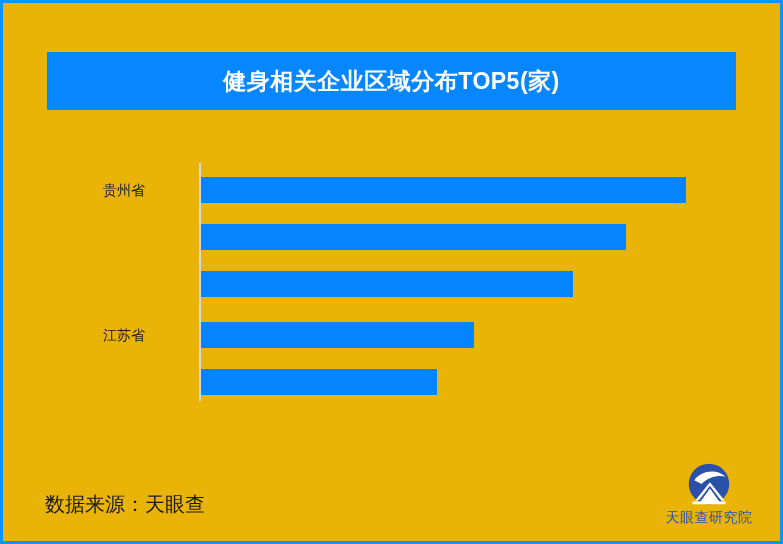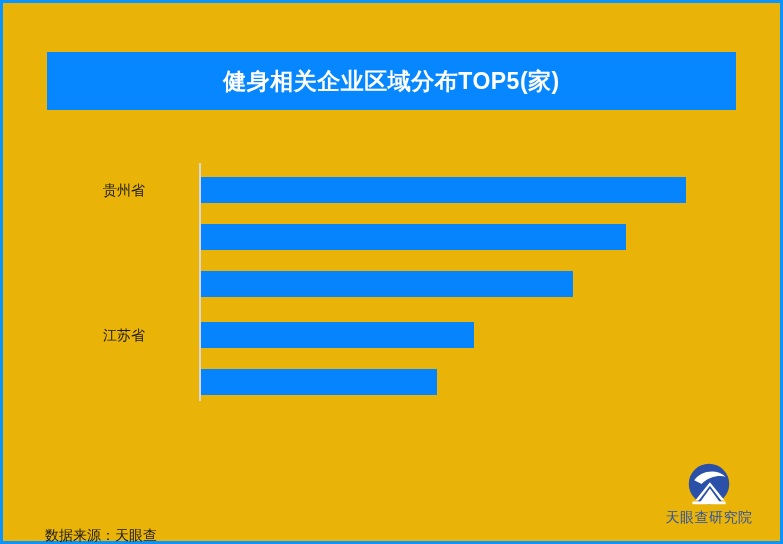--- a/index.html
+++ b/index.html
@@ -88,24 +88,23 @@
   .bar-fill {
     height: 26px;
     background: #0584FE;
   }
 
   
   #source-note {
     position: absolute;
     left: 42px;
     top: 488px;
-    font-size: 14px;
+    font-size: 20px;
     color: #1a1a1a;
     white-space: nowrap;
-    margin-top: 36px;
   }
 
   #logo-block {
     position: absolute;
     left: 650px;
     top: 458px;
     width: 112px;
     height: 68px;
     display: flex;
     flex-direction: column;

